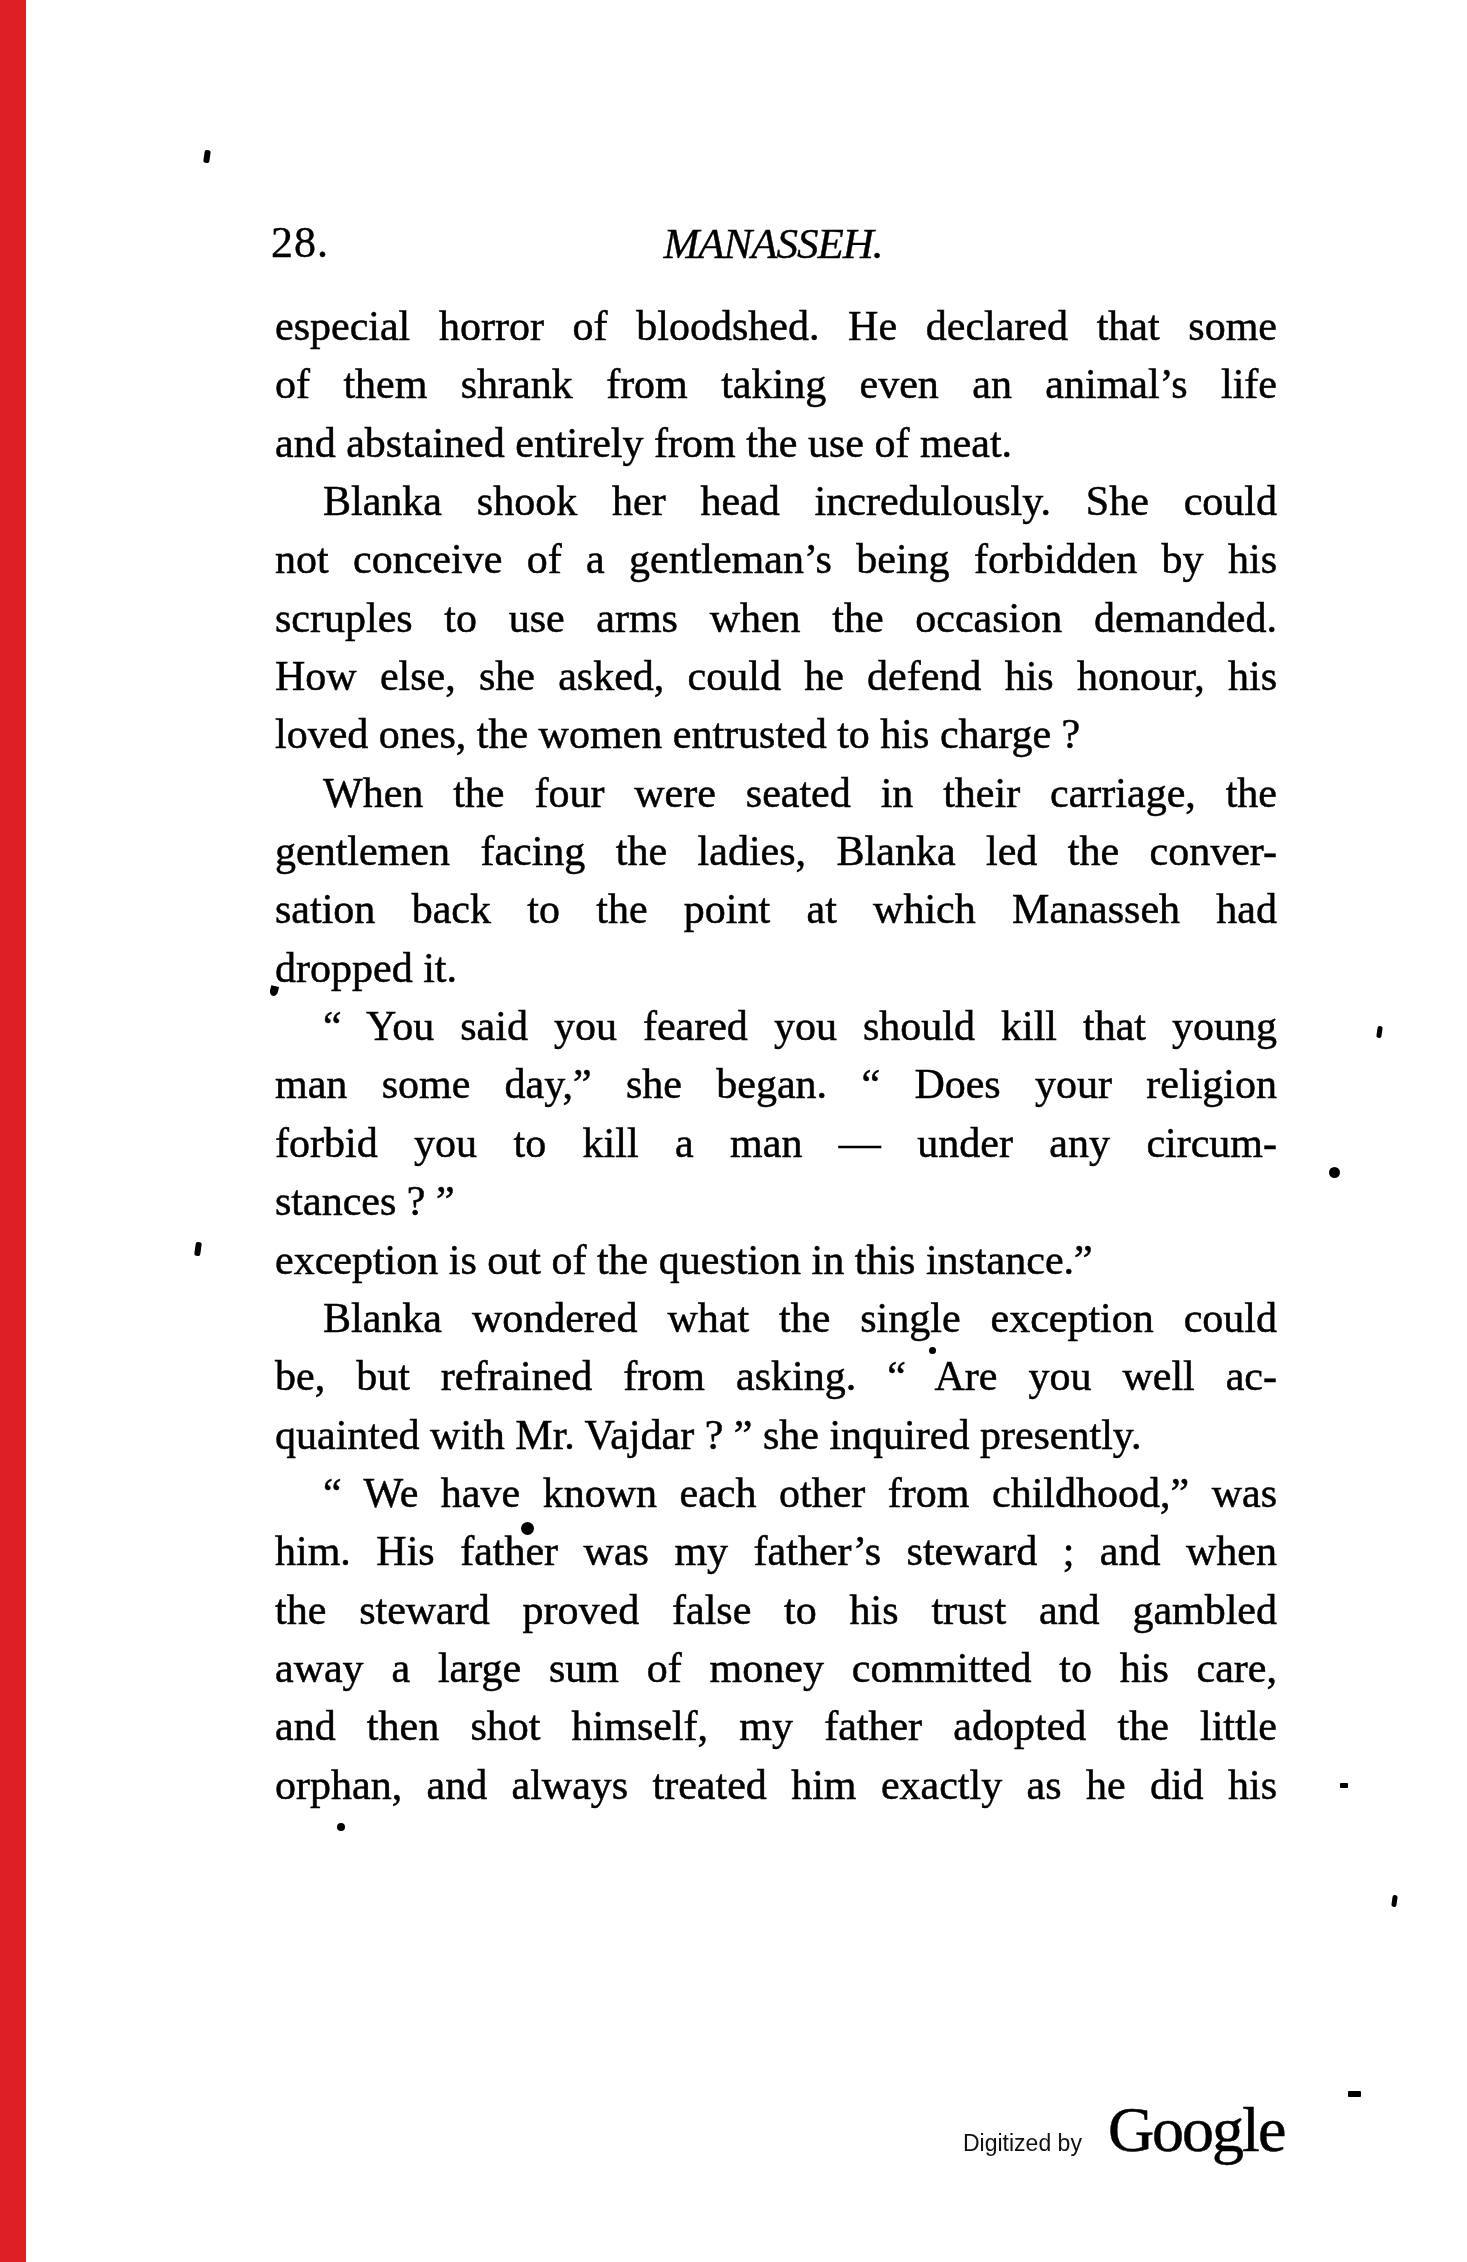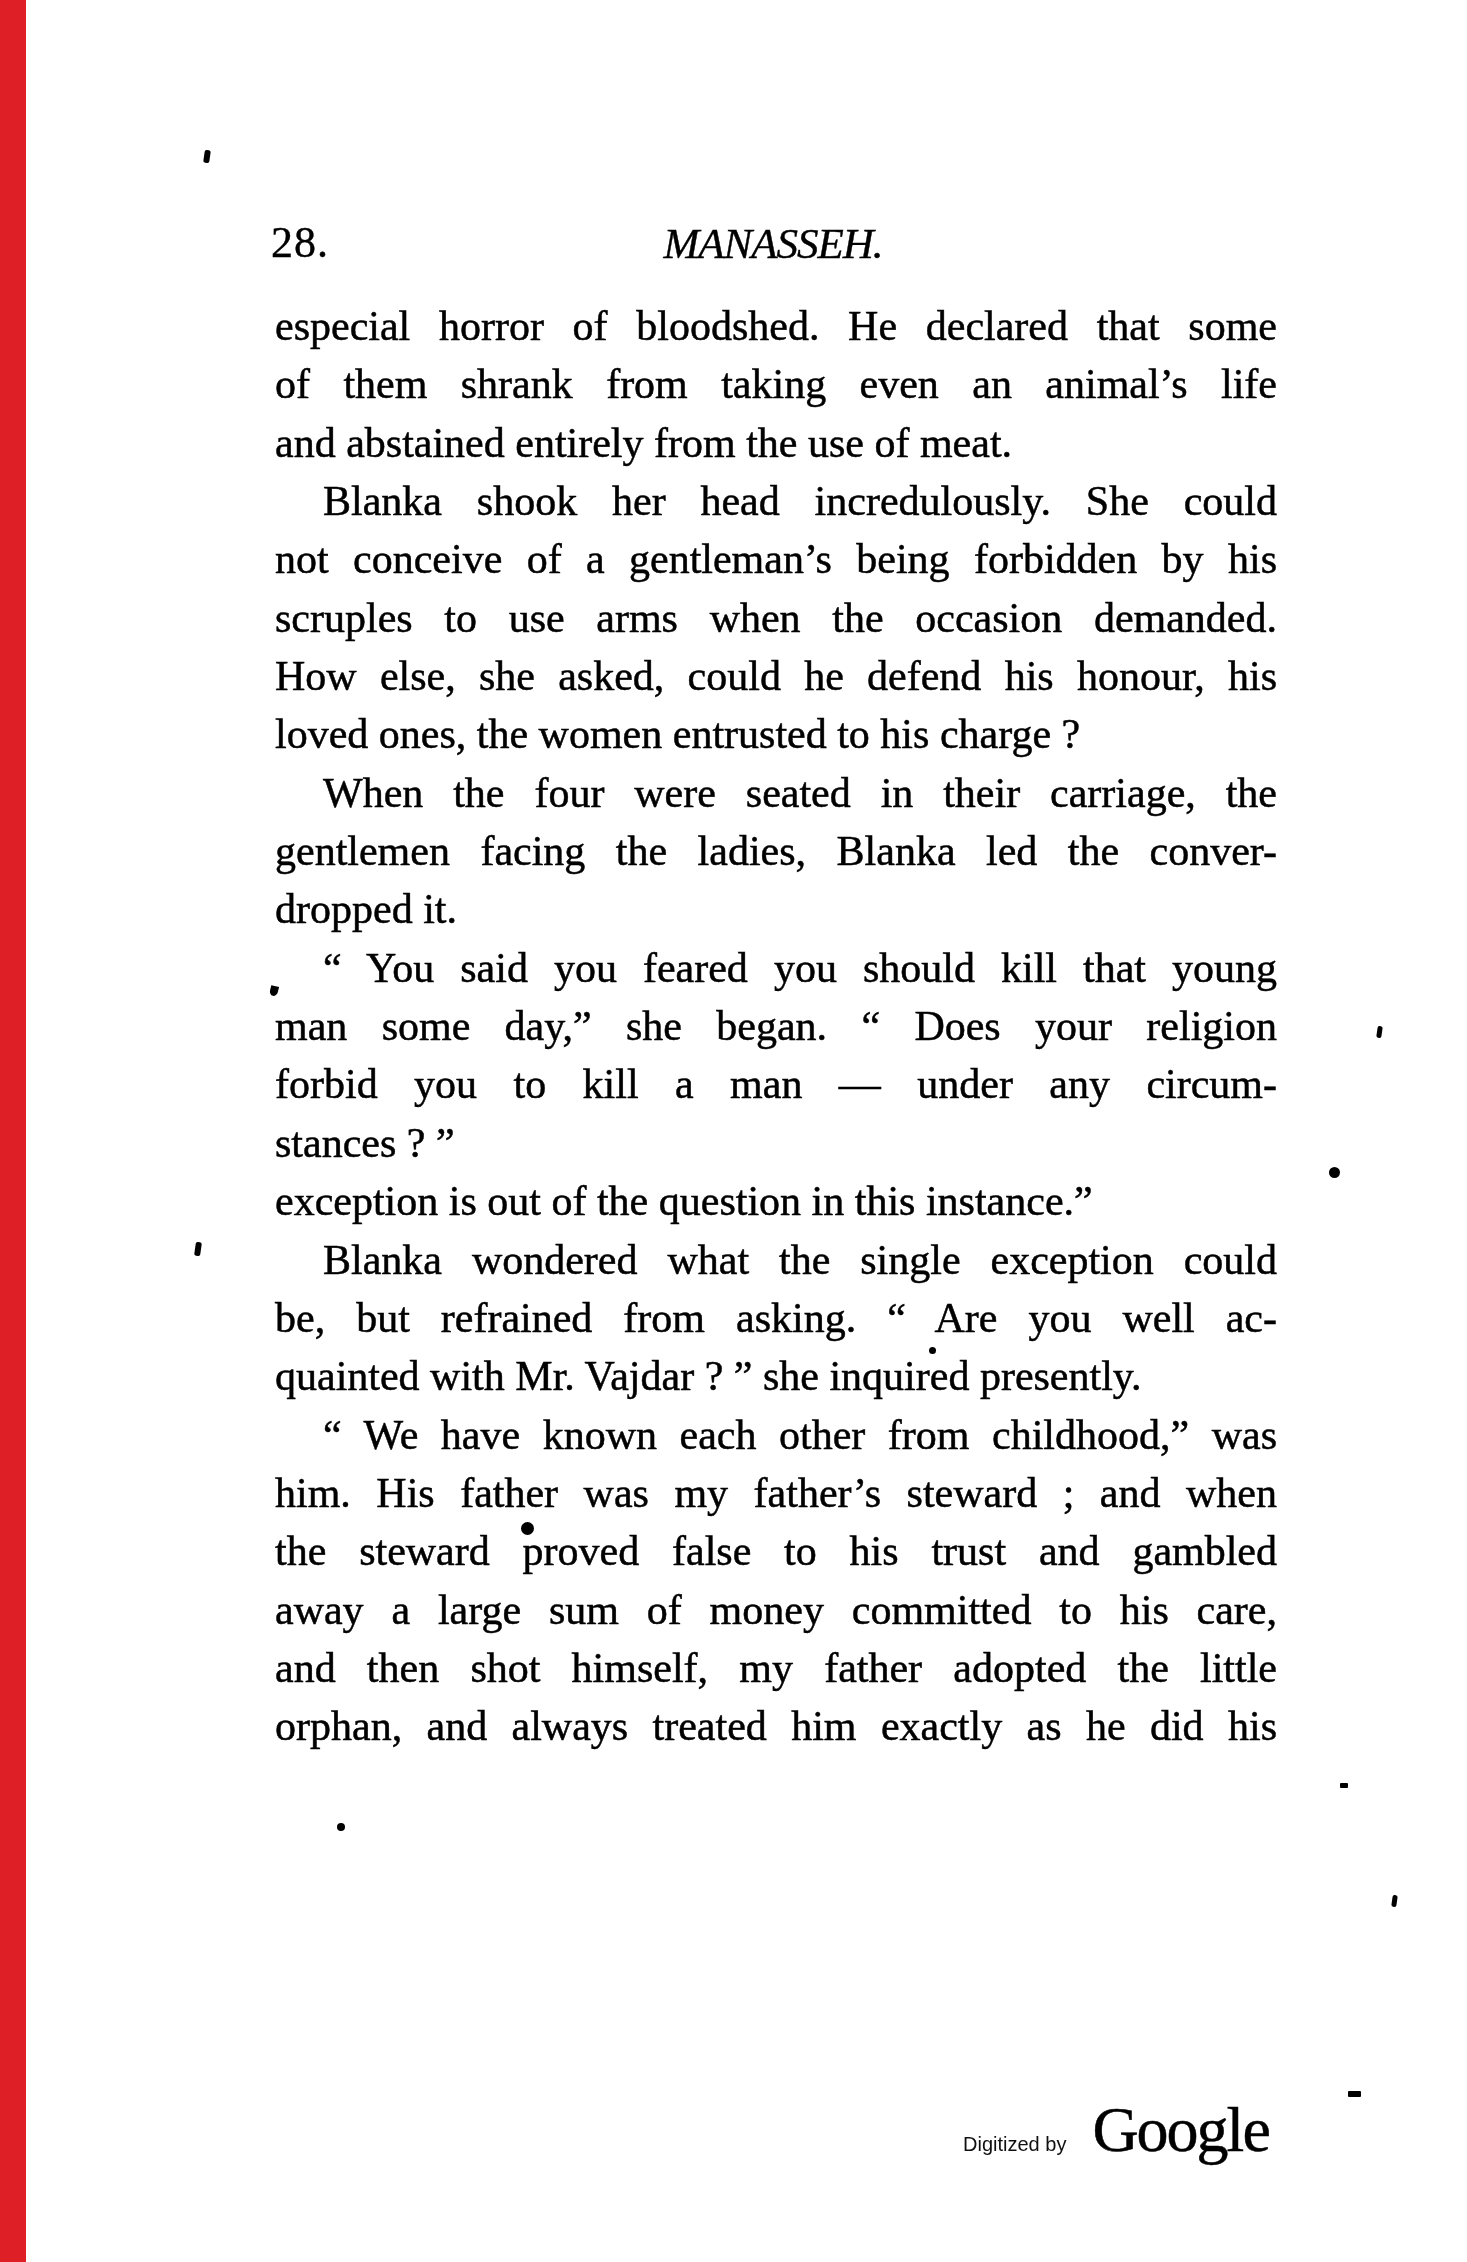--- a/index.html
+++ b/index.html
@@ -46,21 +46,21 @@
     white-space:normal;
   }
   .line.nj{ text-align-last:left; }
   .line.ind{ padding-left:48px; box-sizing:border-box; }
   .watermark{
     position:absolute;left:963px;top:2093px;
     display:flex;align-items:baseline;
   }
   .wm-prefix{
     font-family:"Liberation Sans","DejaVu Sans",sans-serif;
-    font-size:20px;color:#101010;
+    font-size:23px;color:#101010;
   }
   .wm-brand{
     font-family:"Liberation Serif","DejaVu Serif",serif;
     font-size:64px;letter-spacing:-2px;margin-left:26px;
     color:#000;
     -webkit-text-stroke:0.5px #000;
   }
   .speck{
     position:absolute;background:var(--ink);
   }
@@ -84,20 +84,21 @@
       <div class="line">especial horror of bloodshed.  He declared that some</div>
       <div class="line">of them shrank from taking even an animal’s life</div>
       <div class="line nj">and abstained entirely from the use of meat.</div>
       <div class="line ind">Blanka shook her head incredulously.  She could</div>
       <div class="line">not conceive of a gentleman’s being forbidden by his</div>
       <div class="line">scruples to use arms when the occasion demanded.</div>
       <div class="line">How else, she asked, could he defend his honour, his</div>
       <div class="line nj">loved ones, the women entrusted to his charge ?</div>
       <div class="line ind">When the four were seated in their carriage, the</div>
       <div class="line">gentlemen facing the ladies, Blanka led the conver-</div>
+      <div class="line">sation back to the point at which Manasseh had</div>
       <div class="line nj">dropped it.</div>
       <div class="line ind">“ You said you feared you should kill that young</div>
       <div class="line">man some day,” she began.  “ Does your religion</div>
       <div class="line">forbid you to kill a man — under any circum-</div>
       <div class="line nj">stances ? ”</div>
       <div class="line nj">exception is out of the question in this instance.”</div>
       <div class="line ind">Blanka wondered what the single exception could</div>
       <div class="line">be, but refrained from asking.  “ Are you well ac-</div>
       <div class="line nj">quainted with Mr. Vajdar ? ” she inquired presently.</div>
       <div class="line ind">“ We have known each other from childhood,” was</div>

